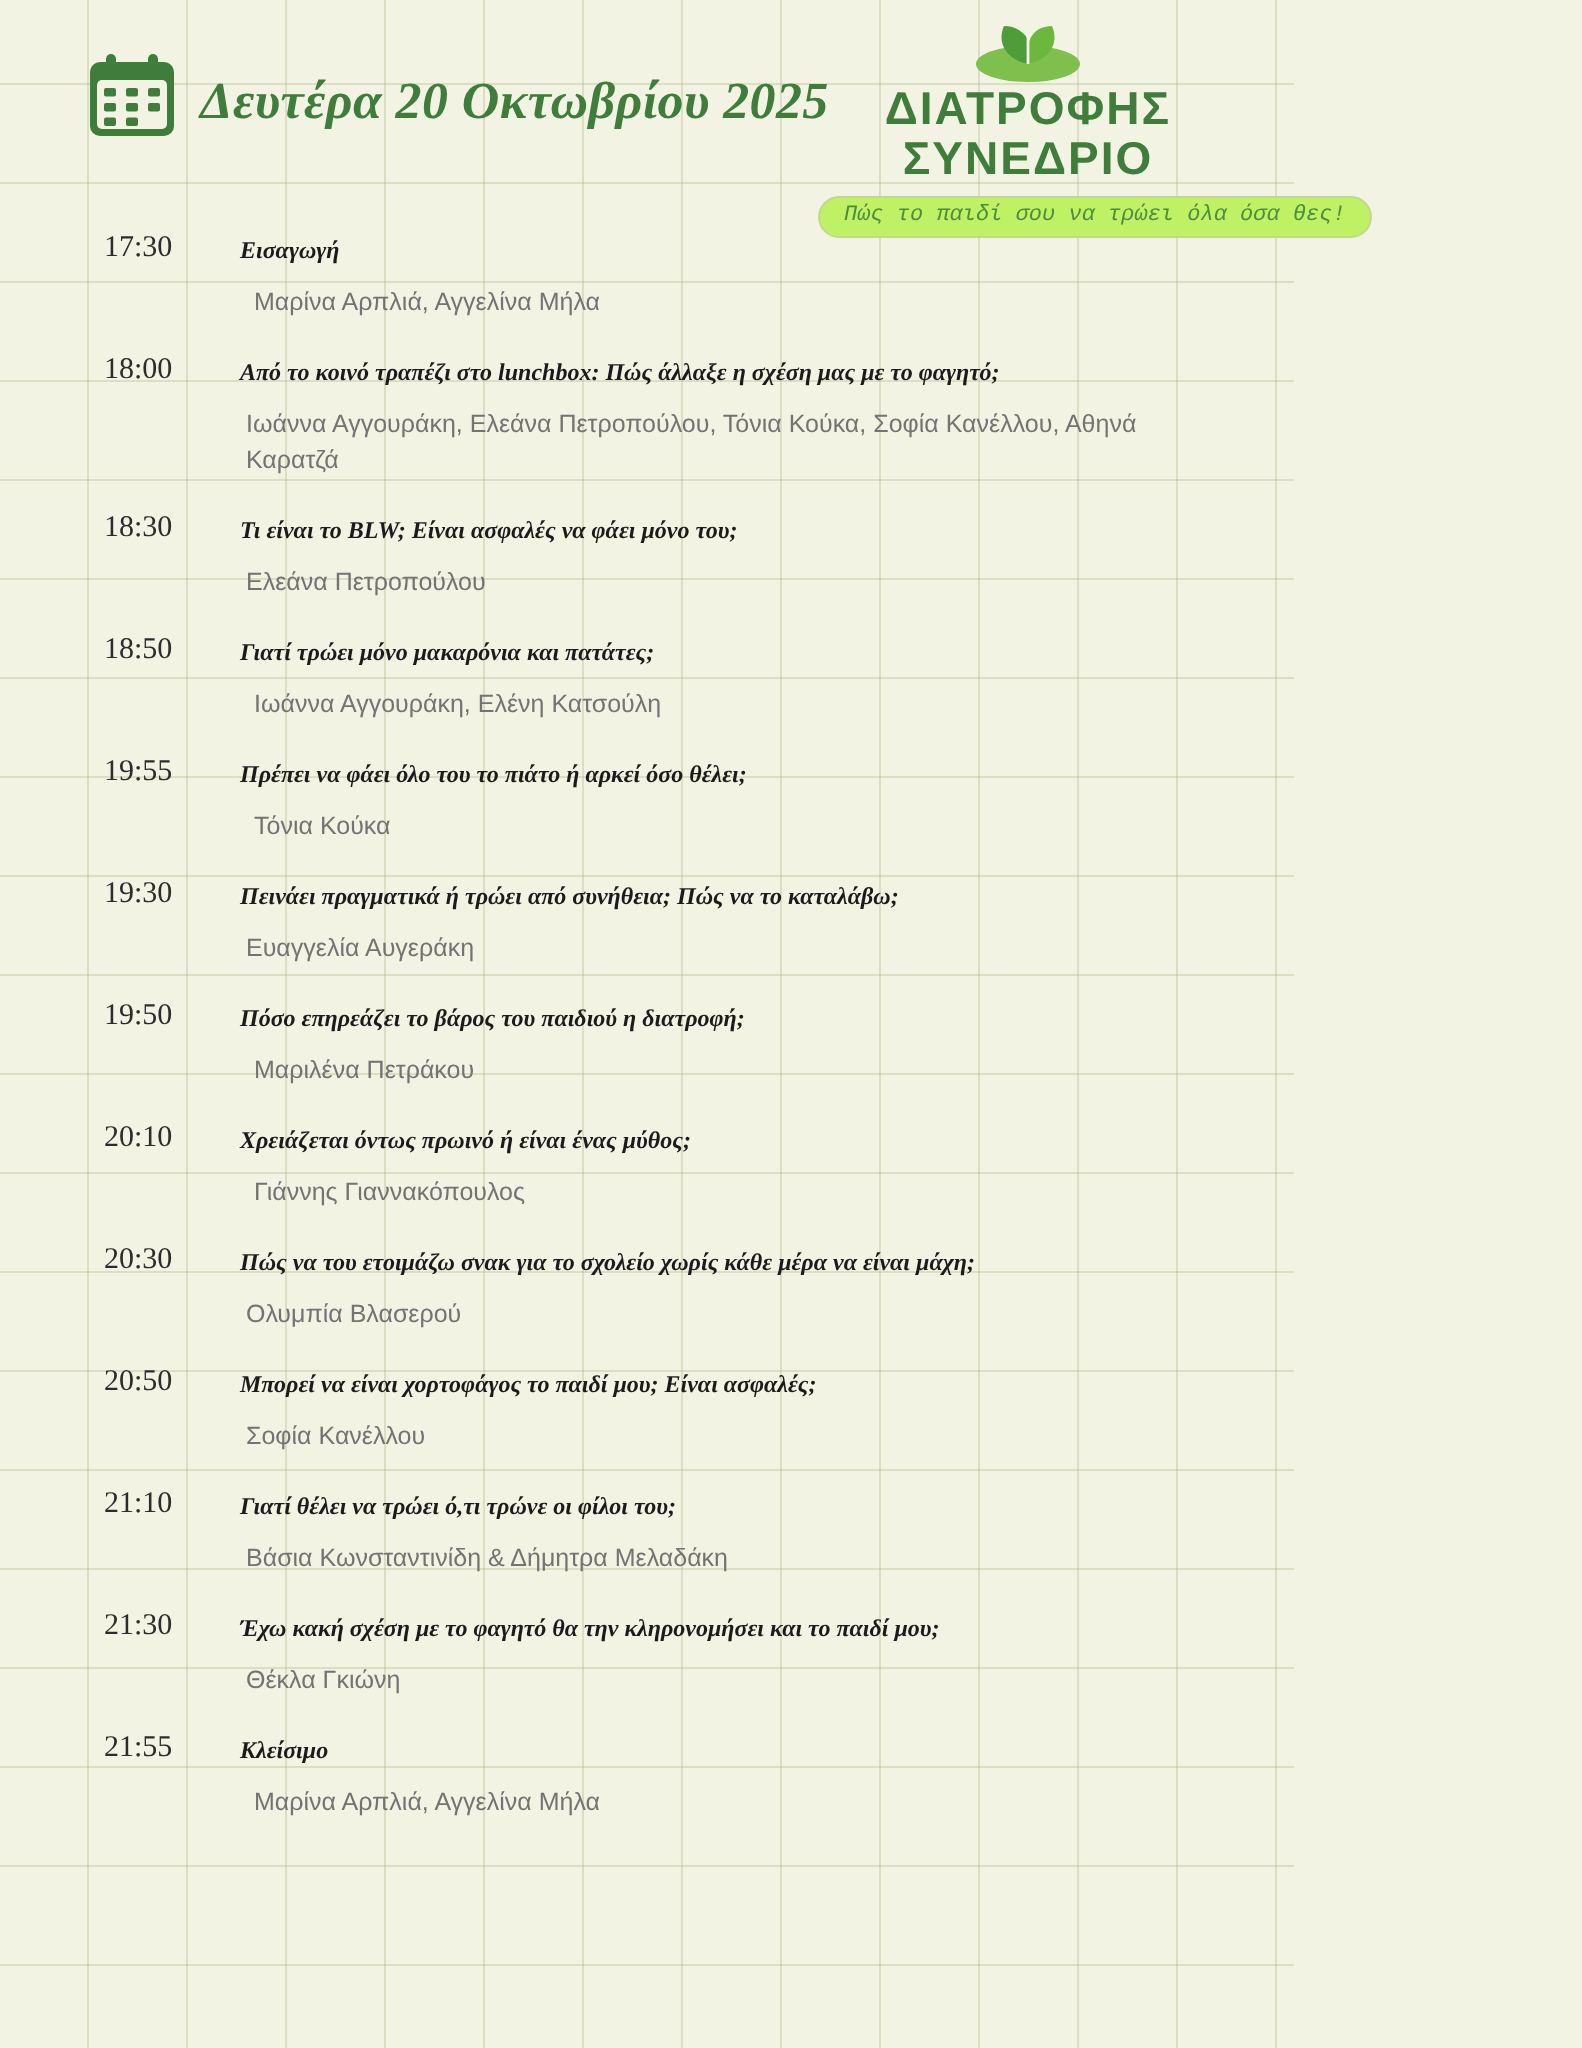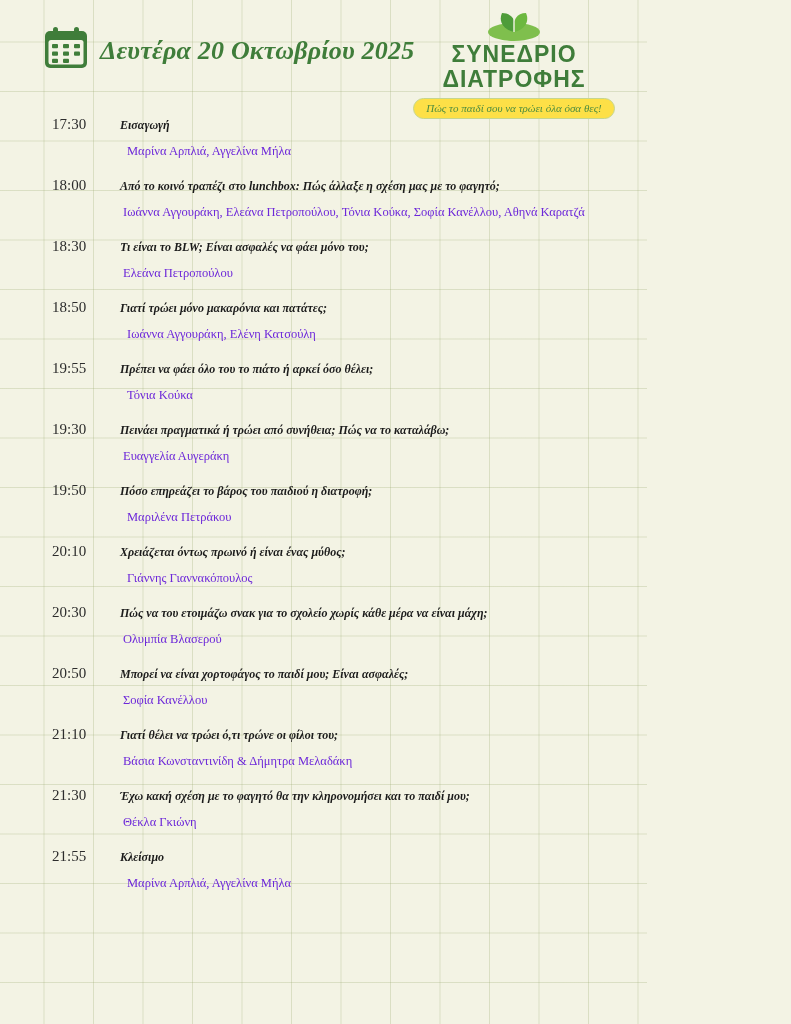--- a/index.html
+++ b/index.html
@@ -69,25 +69,25 @@
     font-family: "Liberation Sans", sans-serif;
     font-weight: bold;
     font-size: 23px;
     color: #3f7d3a;
     letter-spacing: 1px;
     line-height: 25px;
   }
   #logo-tagline {
     margin-top: 6px;
     display: inline-block;
-    background: #fde047;
+    background: #bef264;
     border: 1px solid #c6d68d;
     border-radius: 11px;
     padding: 3px 12px 4px;
-    font-family: Liberation Serif, serif;
+    font-family: Liberation Mono, monospace;
     font-style: italic;
     font-size: 11px;
     color: #4e8c3f;
     white-space: nowrap;
   }
 
   
   #agenda {
     position: relative;
     margin: 4px;
@@ -113,23 +113,23 @@
   .title {
     font-family: "Liberation Serif", serif;
     font-style: italic;
     font-weight: bold;
     font-size: 12px;
     color: #1b1b1b;
     line-height: 23px;
     max-width: 560px;
   }
   .speakers {
-    font-family: Liberation Serif, serif;
+    font-family: Liberation Sans, sans-serif;
     font-size: 12.5px;
-    color: #6d28d9;
+    color: #737373;
     line-height: 18px;
     margin-top: 5px;
     padding-left: 3px;
     max-width: 560px;
   }
   .speakers.indent {
     padding-left: 7px;
   }
 </style>
 </head>
@@ -164,22 +164,22 @@
 
     <div id="logo">
       <div id="logo-mark">
         <svg width="80" height="34" viewBox="0 0 80 34">
           <ellipse cx="40" cy="24" rx="26" ry="9" fill="#7fbf4d"></ellipse>
           <path d="M40 24 C 30 22, 24 14, 28 5 C 37 5, 43 12, 42 23 Z" fill="#4e9c3a"></path>
           <path d="M40 24 C 50 22, 56 14, 52 5 C 43 5, 38 12, 40 24 Z" fill="#6cb83f"></path>
           <path d="M40 24 L 40 8" stroke="#f3f3e4" stroke-width="1.4" fill="none"></path>
         </svg>
       </div>
+      <div id="logo-line2">ΔΙΑΤΡΟΦΗΣ</div>
       <div id="logo-line1">ΣΥΝΕΔΡΙΟ</div>
-      <div id="logo-line2">ΔΙΑΤΡΟΦΗΣ</div>
       <div id="logo-tagline">Πώς το παιδί σου να τρώει όλα όσα θες!</div>
     </div>
   </div>
 
   <div id="agenda">
 
     <div class="row">
       <div class="time">17:30</div>
       <div class="entry">
         <div class="title">Εισαγωγή</div>

